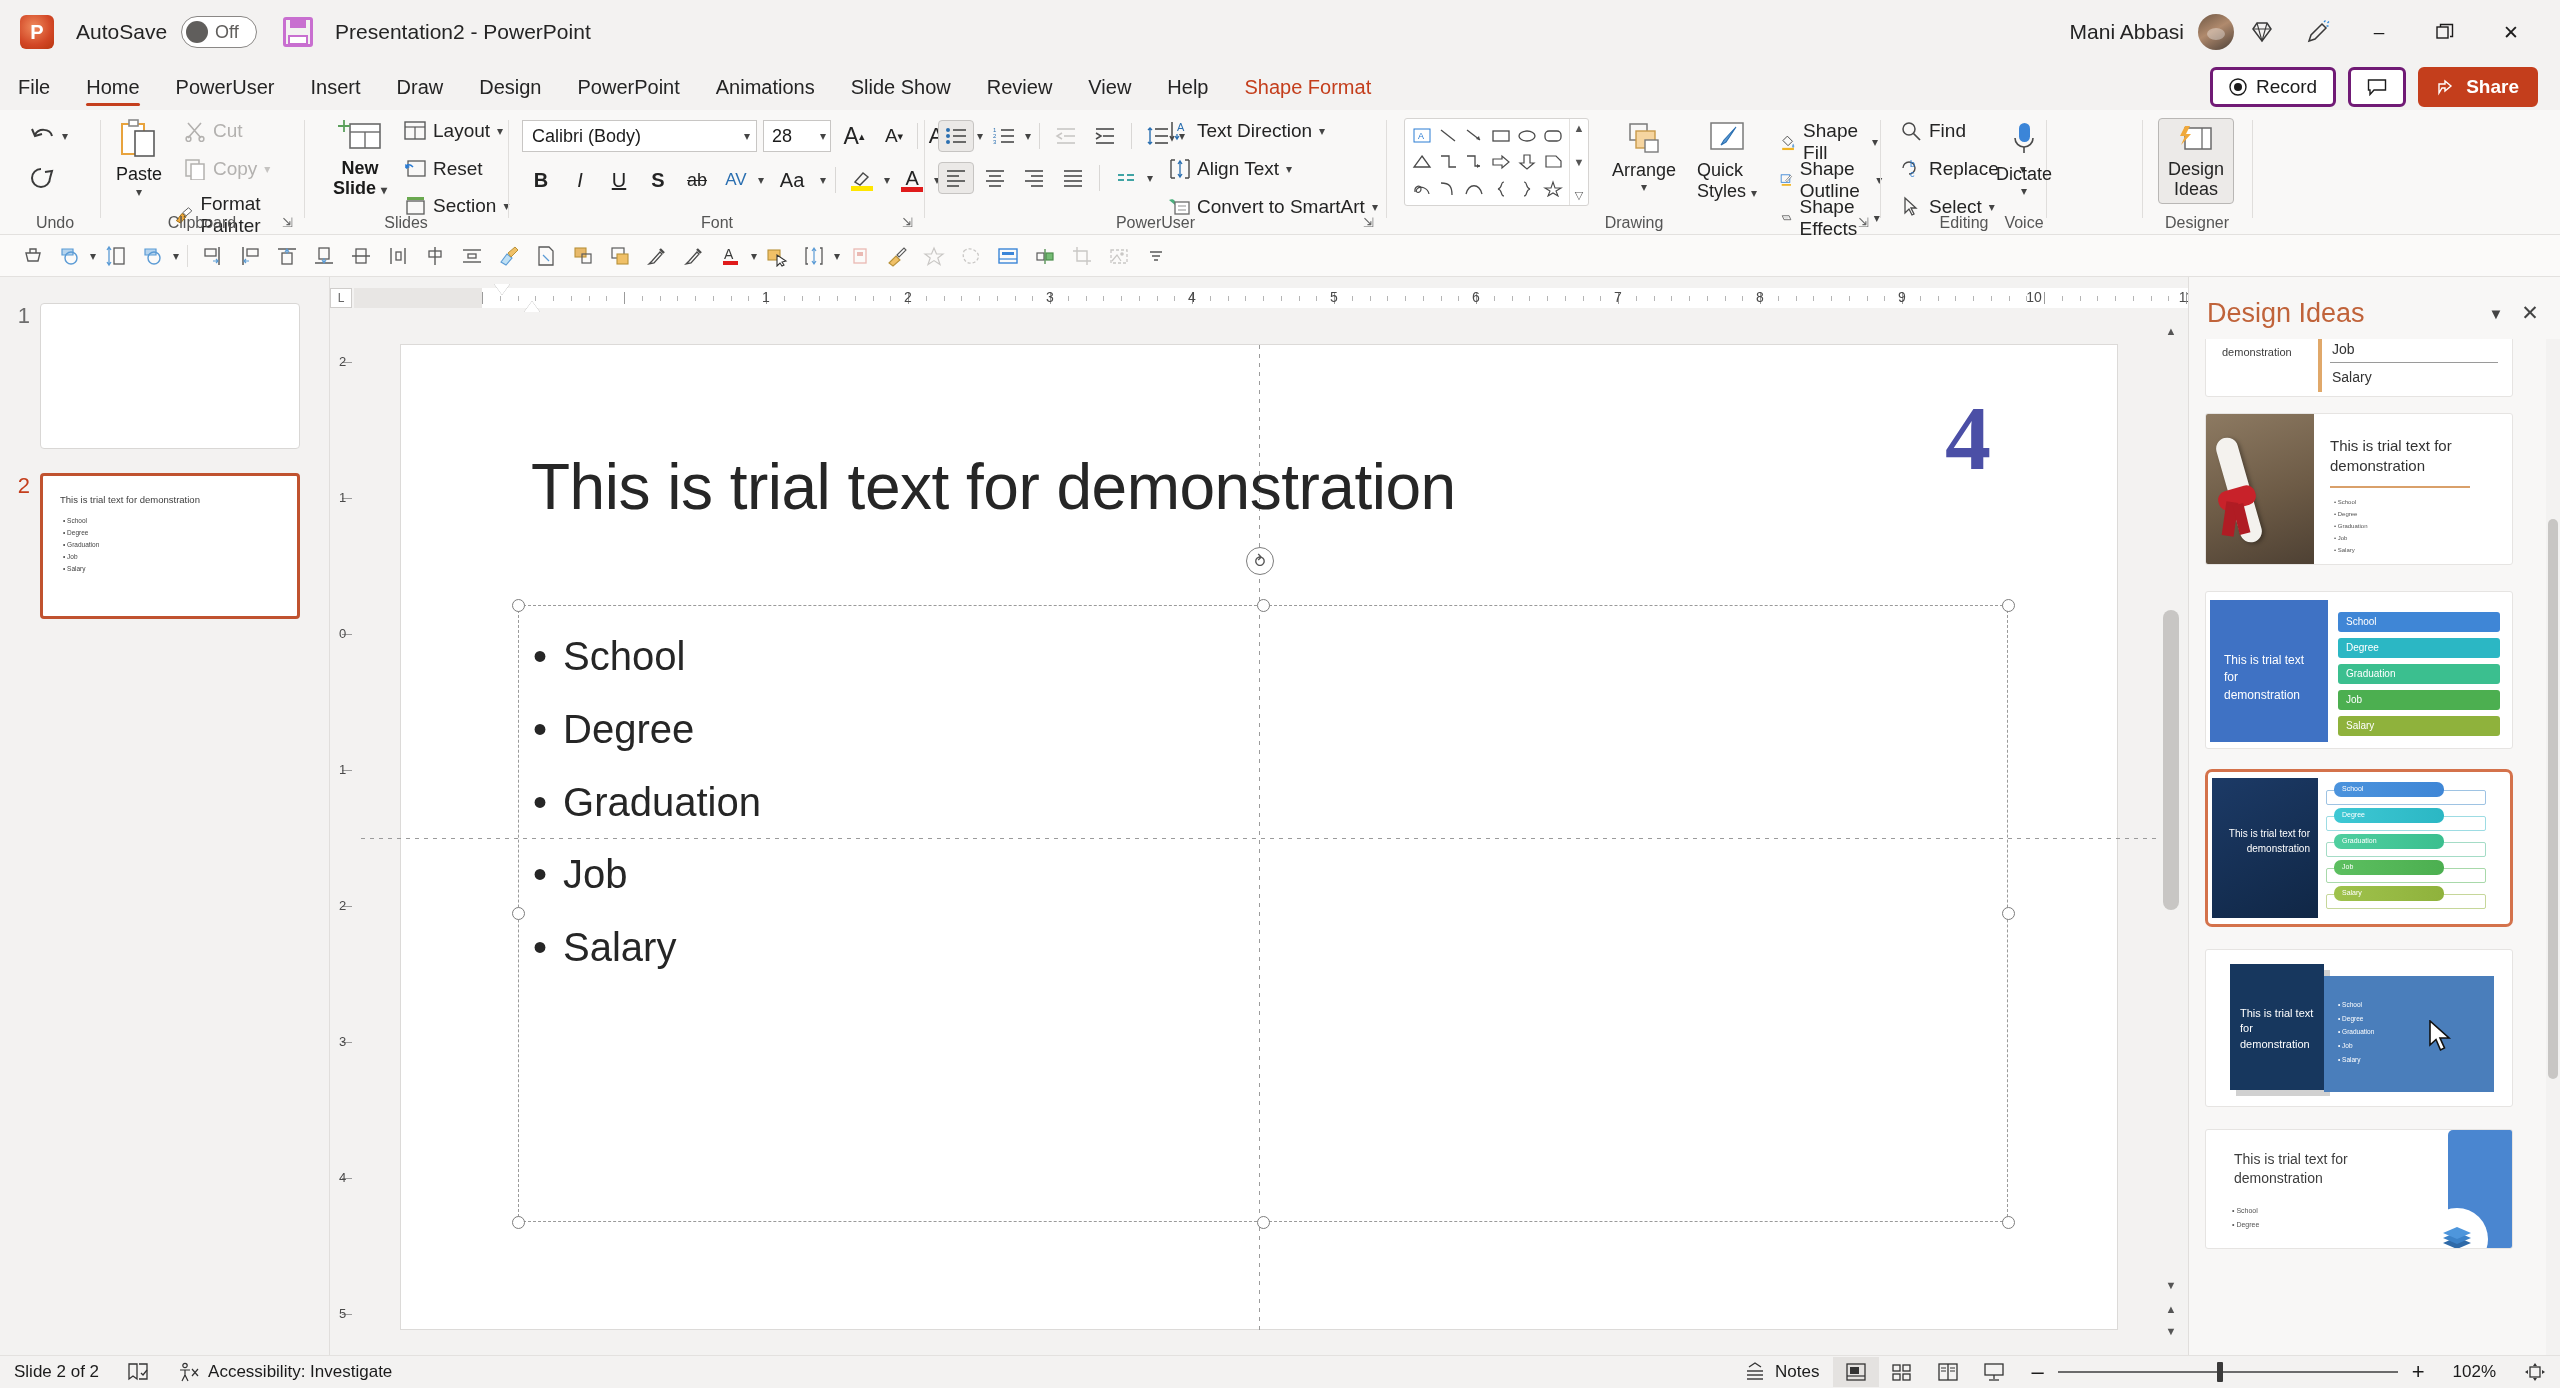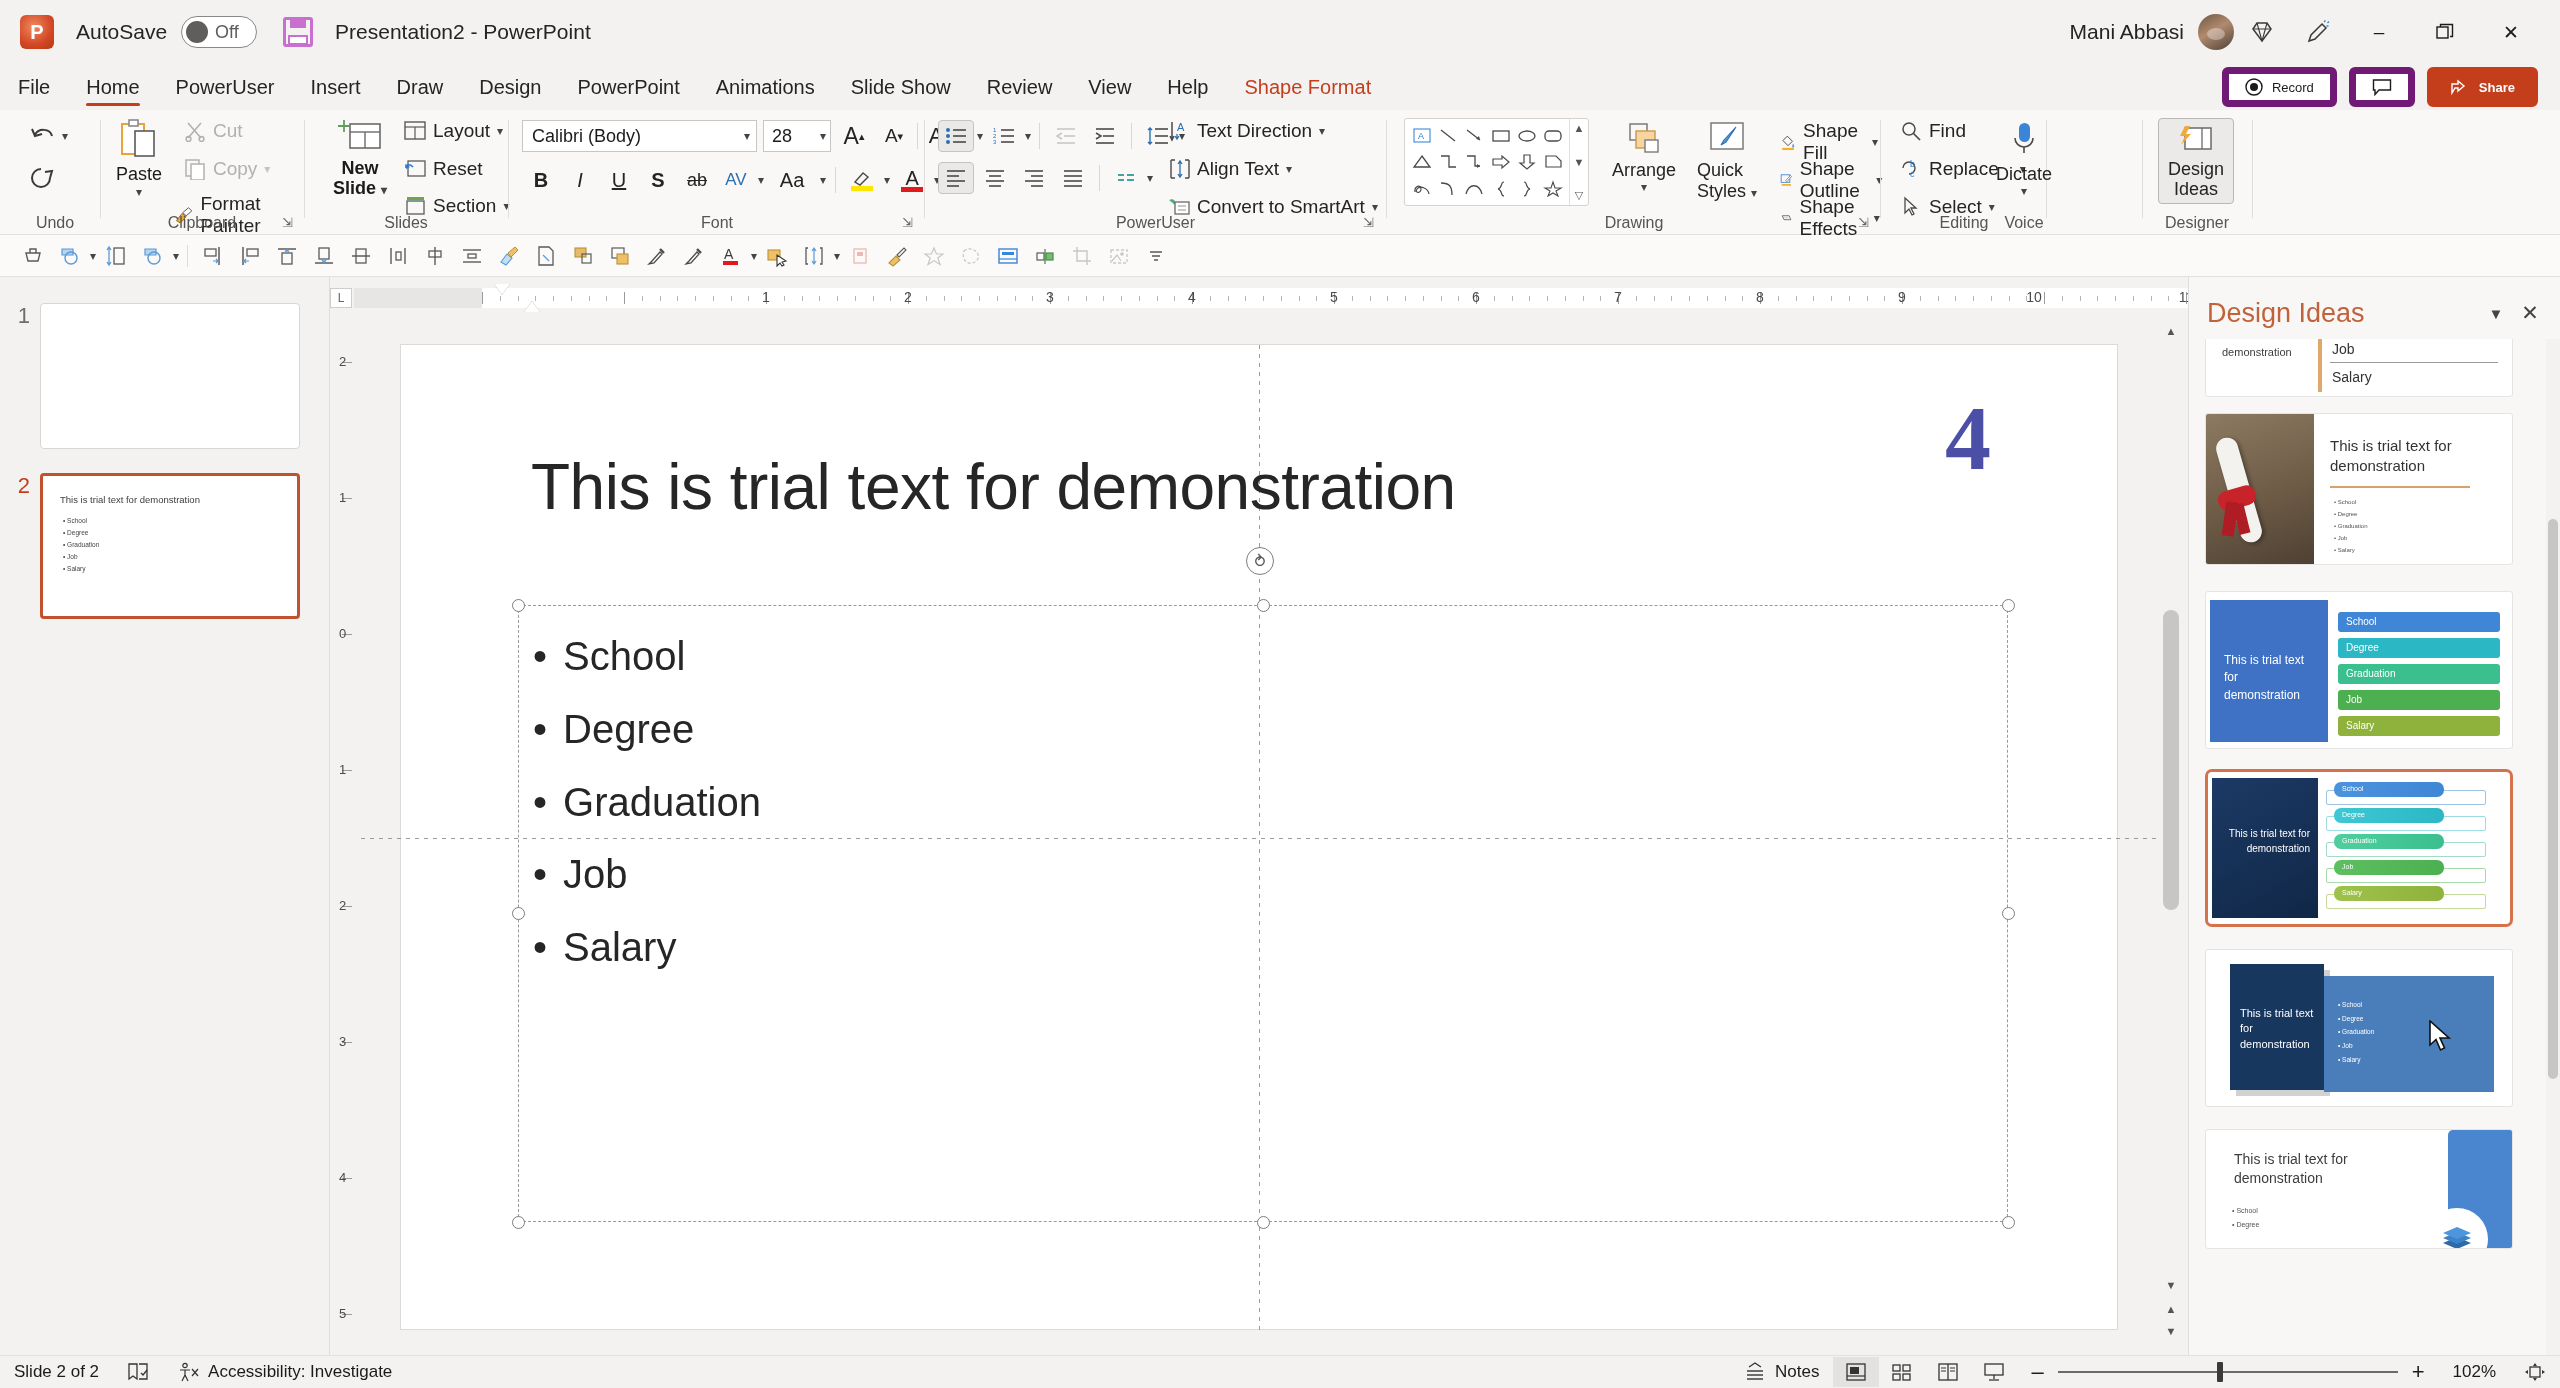--- a/index.html
+++ b/index.html
@@ -40,22 +40,22 @@
   .searchbox { position:absolute; left:985px; top:12px; width:620px; height:42px; background:#eeedec; border-radius:6px;
                display:flex; align-items:center; padding-left:18px; color:#5e5e5e; font-size:19px; border:1px solid #e6e5e4;}
   .searchbox .mag { margin-right:12px; display:flex; }
 
   
   .tabstrip { position:absolute; left:0; top:64px; width:2560px; height:46px; display:flex; align-items:center; }
   .tab { padding:0 18px; height:46px; display:flex; align-items:center; font-size:20px; color:#242424; position:relative; }
   .tab.active:after { content:""; position:absolute; left:18px; right:18px; bottom:4px; height:3px; background:#c43e1c; border-radius:2px; }
   .tab.ctx { color:#c43e1c; }
   .tabstrip-right { margin-left:auto; display:flex; align-items:center; gap:12px; padding-right:22px; }
-  .pill { height:40px; border:7px solid #701a75; border-radius:6px; background:#fff; display:flex; align-items:center;
-          padding:0 16px; font-size:13px; gap:9px; }
+  .pill { height:40px; border:3px solid #701a75; border-radius:6px; background:#fff; display:flex; align-items:center;
+          padding:0 16px; font-size:19px; gap:9px; }
   .pill.share { background:#c43e1c; border-color:#c43e1c; color:#fff; font-weight:bold; }
 
   
   .ribbon { position:absolute; left:0; top:110px; width:2560px; height:125px; background:#f9f8f7; border-bottom:1px solid #e3e1df; }
   .group { position:absolute; top:0; height:125px; }
   .glabel { position:absolute; bottom:3px; width:100%; text-align:center; font-size:16px; color:#555; }
   .sep { position:absolute; top:10px; width:1px; height:98px; background:#e0dedc; }
   .dlg { position:absolute; bottom:4px; right:4px; width:16px; height:16px; color:#666; font-size:13px; }
   .rbtn { display:flex; align-items:center; gap:7px; font-size:19px; color:#242424; }
   .rbtn.dis { color:#b3b1af; }

